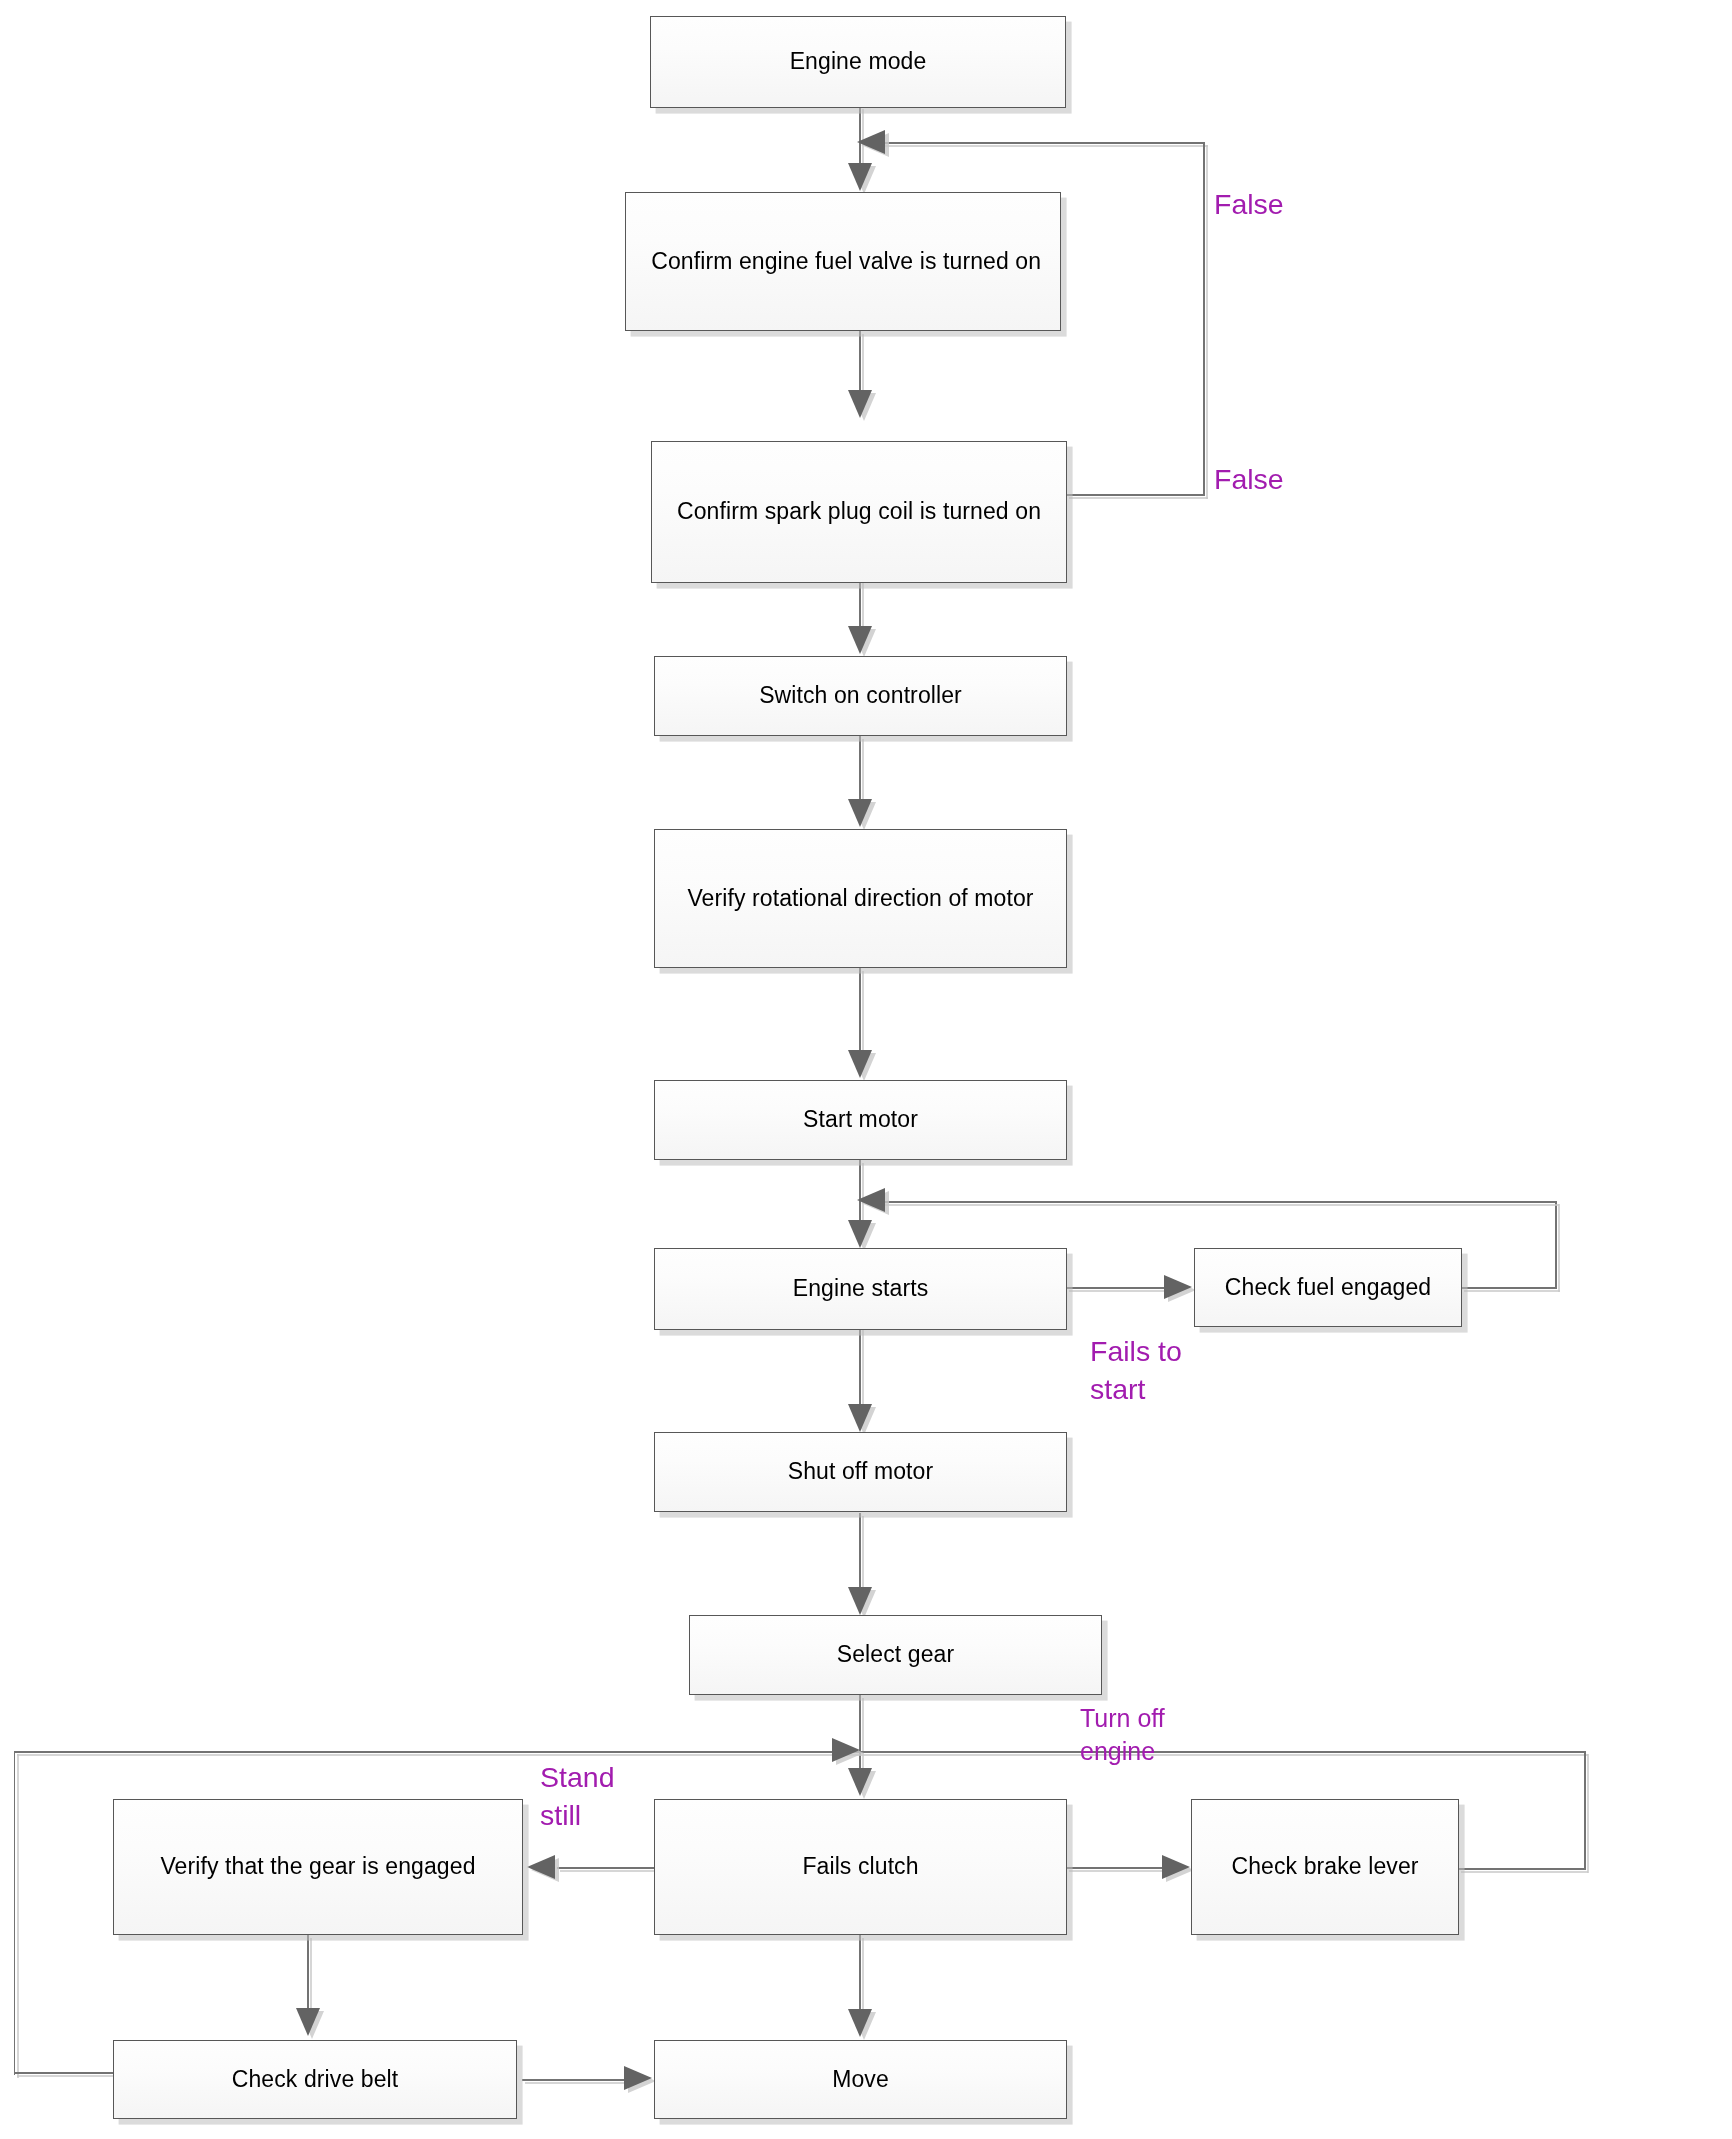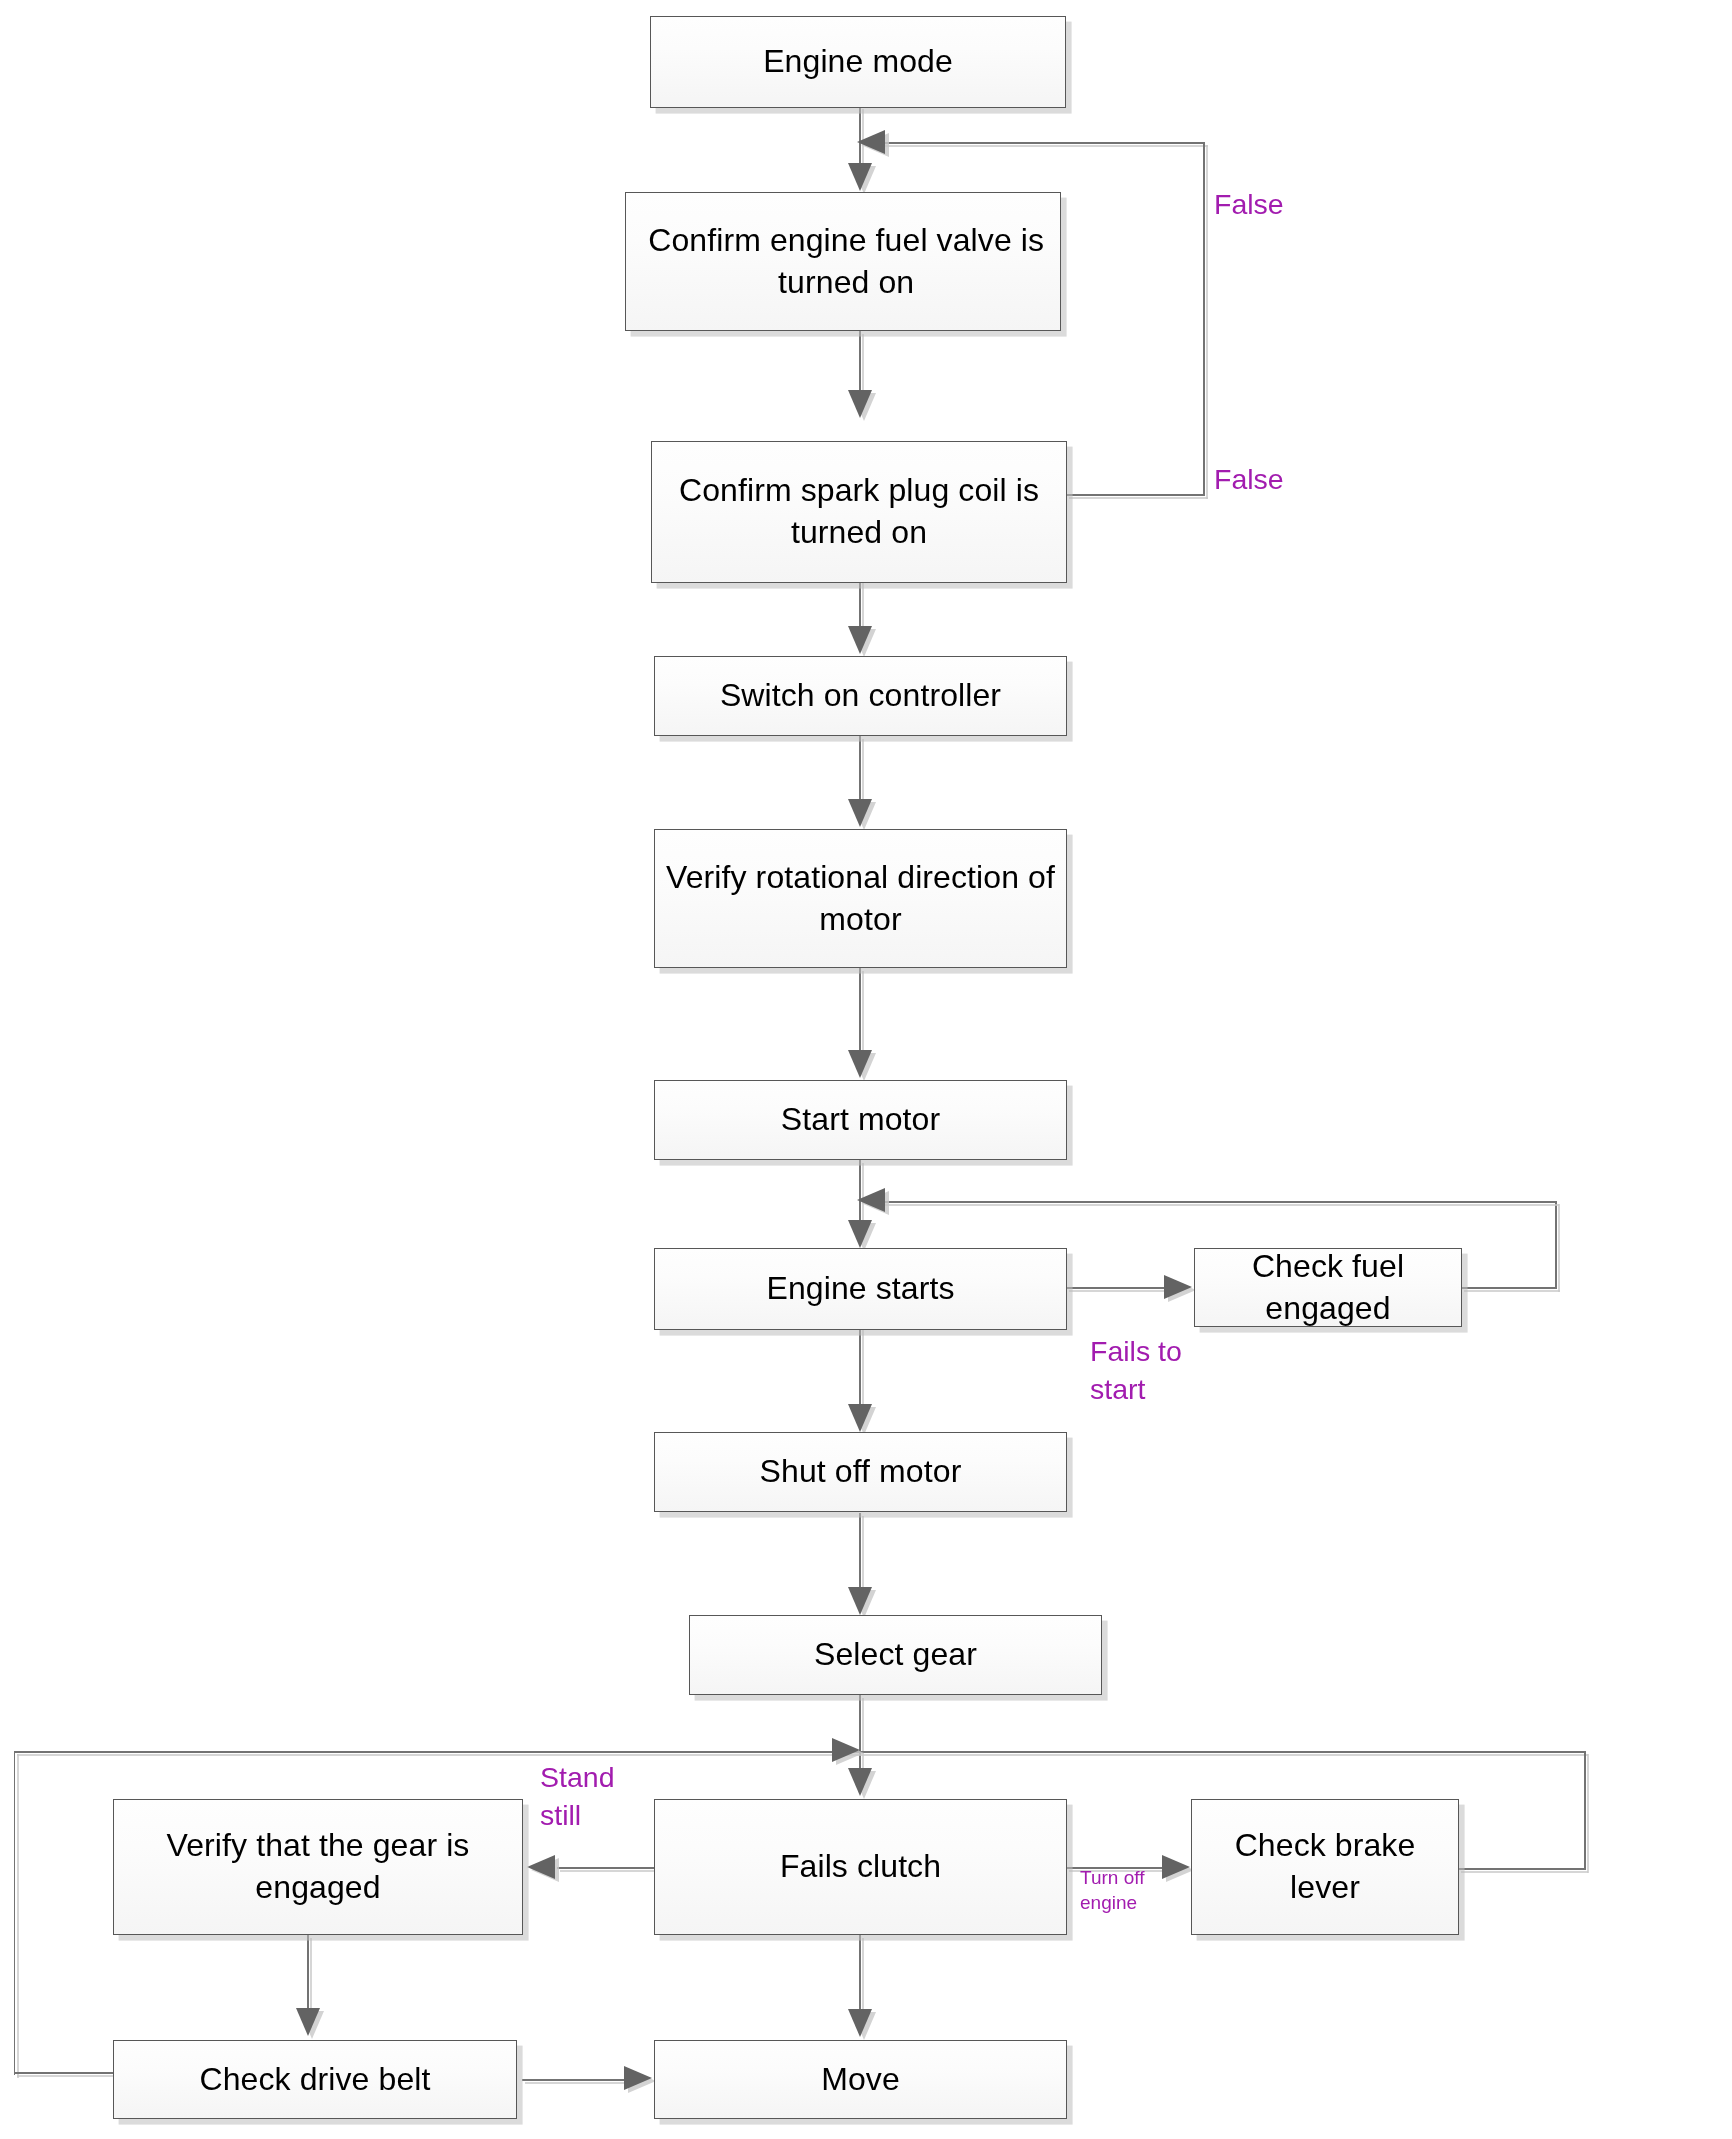--- a/index.html
+++ b/index.html
@@ -17,21 +17,21 @@
     position:absolute;
     box-sizing:border-box;
     border:1.2px solid #575757;
     background:linear-gradient(to bottom,#fefefe 0%,#fcfcfc 35%,#f5f5f5 100%);
     box-shadow:5.6px 5.6px 0 0 rgba(190,190,190,0.55);
     display:flex;
     align-items:center;
     justify-content:center;
     text-align:center;
     color:#000000;
-    font-size:32px;
+    font-size:23px;
     line-height:1.30;
     letter-spacing:0.1px;
     padding:2.5px 8.7px;
     z-index:6;
   }
   .node .lbl{display:block;width:100%;}
 
   
   .vline,.hline{
     position:absolute;
@@ -213,16 +213,16 @@
   </div>
 
   <div class="edge-label" style="left:1214px;top:186px;width:161px;">False</div>
 
   <div class="edge-label" style="left:1214px;top:461px;width:161px;">False</div>
 
   <div class="edge-label" style="left:1090px;top:1333px;width:118px;">Fails to start</div>
 
   <div class="edge-label" style="left:540px;top:1759px;width:111px;">Stand still</div>
 
-  <div class="edge-label" style="left:1080px;top:1865px;width:111px;font-size:19px;">Turn off engine</div>
+  <div class="edge-label" style="left:1080px;top:1702px;width:111px;font-size:25px;">Turn off engine</div>
 
 </div>
 
 
 </body></html>

